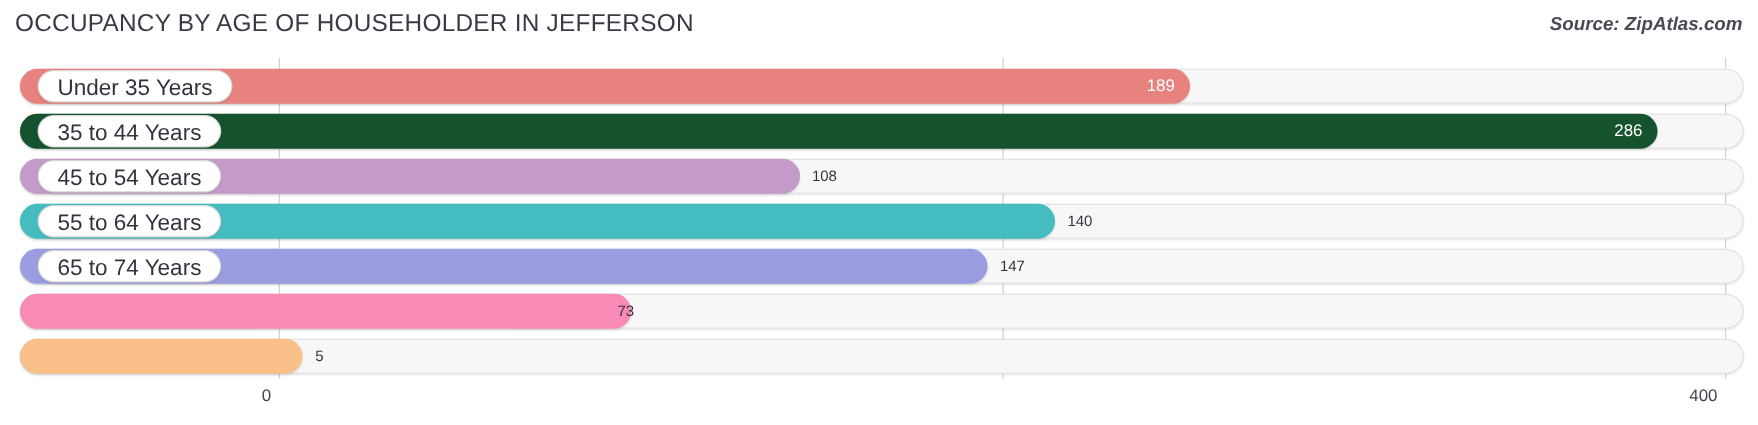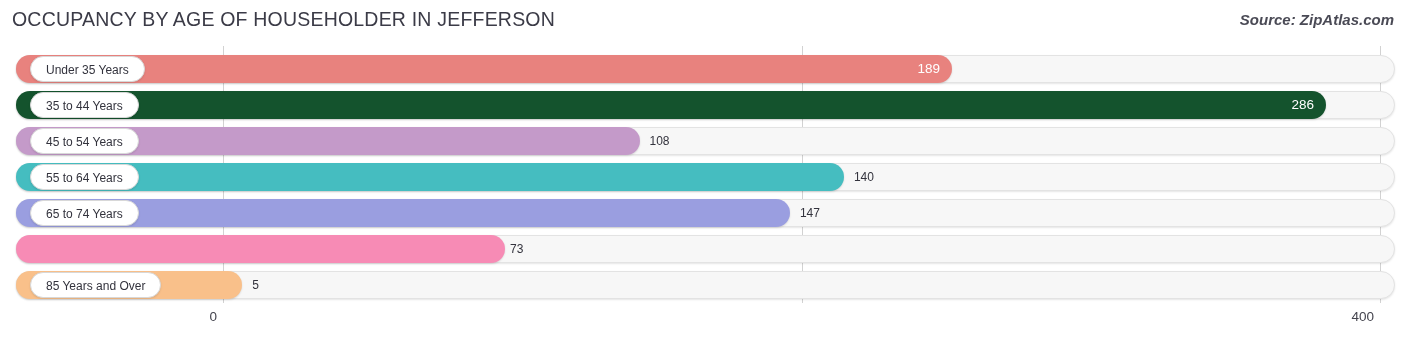--- a/index.html
+++ b/index.html
@@ -98,21 +98,21 @@
   .cat-pill {
     position: absolute;
     left: 14px;
     top: 1px;
     height: 26px;
     line-height: 26px;
     padding: 0 15px;
     border-radius: 13px;
     background: #ffffff;
     border: 1px solid #d8d8d8;
-    font-size: 12px;
+    font-size: 18px;
     color: #33333d;
     white-space: nowrap;
     box-shadow: 0 1px 2px rgba(0,0,0,0.10);
   }
 
   
   #axis {
     position: absolute;
     left: 0;
     top: 304px;
@@ -168,27 +168,26 @@
       </div>
       <div class="row" style="top: 153px; width: 1379px;">
         <div class="track"></div>
         <div class="bar" style="width: 773.93px; background: rgb(154, 158, 224);"></div>
         <div class="bar-value-out" style="left: 783.93px;">147</div>
         <div class="cat-pill">65 to 74 Years</div>
       </div>
       <div class="row" style="top: 189px; width: 1379px;">
         <div class="track"></div>
         <div class="bar" style="width: 488.537px; background: rgb(247, 139, 181);"></div>
-        <div class="bar-value-out" style="left: 494px;">73</div>
+        <div class="bar-value-out" style="left: 478px;">73</div>
       </div>
       <div class="row" style="top: 225px; width: 1379px;">
         <div class="track"></div>
         <div class="bar" style="width: 226.283px; background: rgb(249, 192, 138);"></div>
         <div class="bar-value-out" style="left: 236.283px;">5</div>
-        <div class="cat-pill">85 Years and Over</div>
       </div>
     </div>
   <div id="axis">
       <div class="tick-label" style="left: 217px;">0</div>
       <div class="tick-label" style="left: 795.5px; margin-top: 34px;">150</div>
       <div class="tick-label" style="left: 1374px;">400</div>
     </div>
 
 </div>
 

